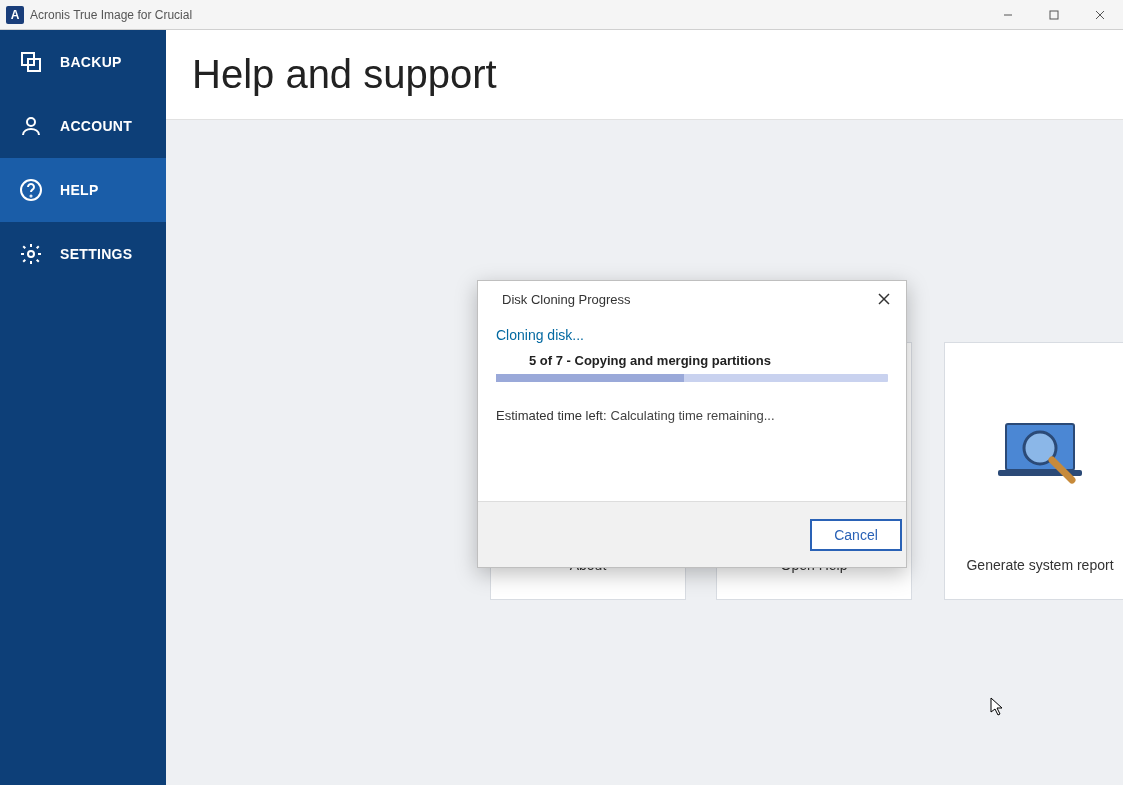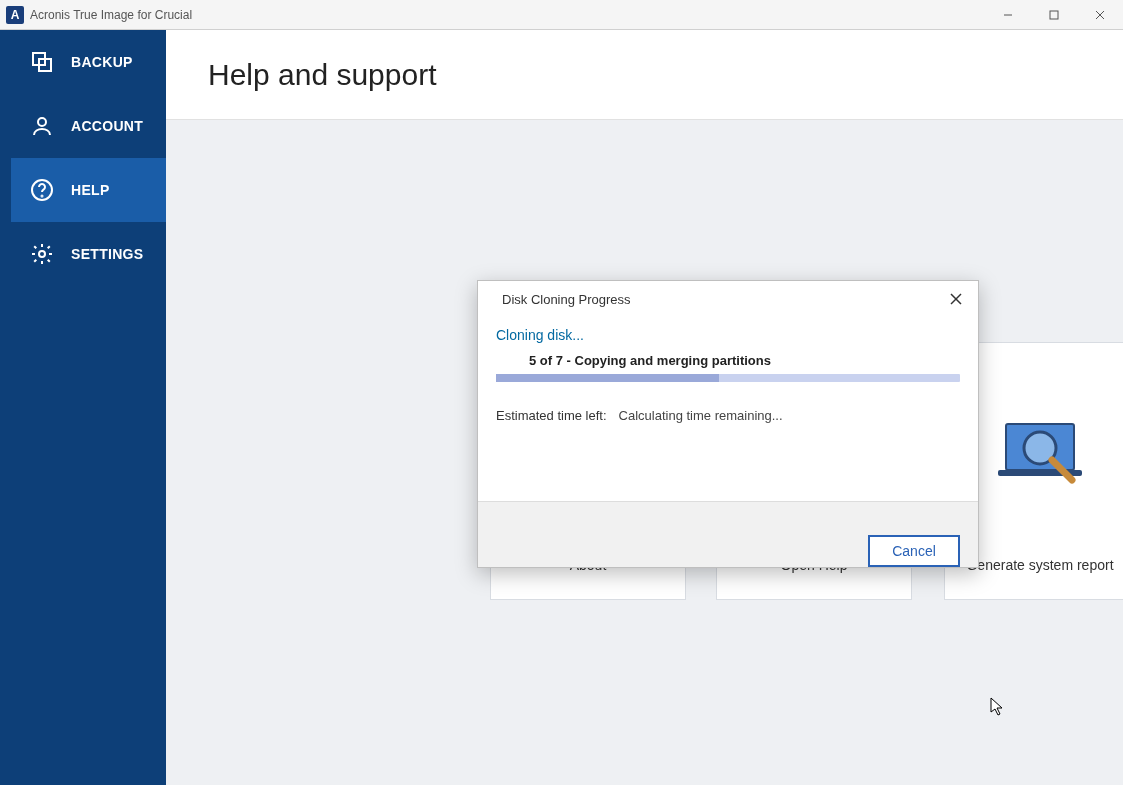--- a/index.html
+++ b/index.html
@@ -15,53 +15,53 @@
     border-radius: 2px;
   }
   .win-controls { margin-left: auto; display: flex; }
   .win-btn { width: 46px; height: 30px; display: flex; align-items: center; justify-content: center; color:#555; }
 
   .app-body { display: flex; height: calc(785px - 30px); }
 
   .sidebar { width: 166px; background: #0d3f78; color: #fff; display: flex; flex-direction: column; }
   .side-item {
     display: flex; align-items: center; height: 64px; padding-left: 18px;
-    font-size: 14px; font-weight: 600; letter-spacing: 0.3px; cursor: pointer; margin-left: 11px;
+    font-size: 14px; font-weight: 600; letter-spacing: 0.3px; cursor: pointer;
   }
   .side-item.active { background: #1a5da8; }
   .side-item .icon-wrap { width: 26px; height: 26px; margin-right: 16px; display:flex;align-items:center;justify-content:center; }
 
   .main { flex: 1; background: linear-gradient(#fff 90px, #eef0f3 90px); position: relative; }
   .page-header { height: 90px; display:flex; align-items:center; padding-left: 26px; background:#fff; border-bottom:1px solid #e1e1e1;}
-  .page-title { font-size: 30px; font-weight: 400; color:#222;margin-left:16px; }
+  .page-title { font-size: 40px; font-weight: 400; color:#222; }
 
   .cards { position:absolute; top:312px; left:324px; display:flex; gap:30px; }
   .card { width: 196px; height: 258px; background:#fff; border:1px solid #d8dce2; display:flex; flex-direction:column; align-items:center; padding-top:60px; }
   .card-label { margin-top:auto; margin-bottom:26px; font-size:14px; color:#333; }
   .card3 { position:absolute; top:312px; left:778px; width:192px; height:258px; background:#fff; border:1px solid #d8dce2; display:flex; flex-direction:column; align-items:center; }
   .card3 .card-illus { flex:1; display:flex; align-items:center; justify-content:center; }
   .card3 .card-label { margin-bottom:26px; font-size:14px; color:#333; }
 
   
   .dialog {
-    position:absolute; left:311px; top:250px; width:502px; height:288px;
+    position:absolute; left:311px; top:250px; width:430px; height:288px;
     background:#fff; border:1px solid #bfbfbf; box-shadow:0 6px 20px rgba(0,0,0,0.25);
     display:flex; flex-direction:column;
   }
   .dlg-title { height:36px; display:flex; align-items:center; padding:0 10px 0 24px; font-size:13px; color:#333; }
   .dlg-close { margin-left:auto; width:24px; height:24px; display:flex; align-items:center; justify-content:center; cursor:pointer; color:#333; }
   .dlg-body { padding: 10px 18px 0 18px; flex:1; }
   .cloning { color:#0369a1; font-size:14px; margin-bottom:10px; }
   .step { font-size:13px; font-weight:600; color:#222;margin-left:33px; }
   .progress { height:8px; background:#c9d2ef; margin:6px 0 26px 0; position:relative; border-radius:1px; }
   .progress-fill { position:absolute; left:0; top:0; bottom:0; width:48%; background:#9aa9d9; }
-  .est-row { display:flex; gap:12px; font-size:13px; color:#333; }
+  .est-row { display:flex; gap:4px; font-size:13px; color:#333; }
   .est-label { color:#333; }
   .est-val { color:#444; }
-  .dlg-footer { height:66px; background:#f1f1f1; border-top:1px solid #ddd; display:flex; align-items:flex-end; justify-content:flex-end; padding-right:18px;}
+  .dlg-footer { height:66px; background:#f1f1f1; border-top:1px solid #ddd; display:flex; align-items:center; justify-content:flex-end; padding-right:4px;}
   .cancel-btn { width:92px; height:32px; border:2px solid #2a62b6; background:#fff; color:#2a62b6; font-size:14px; cursor:pointer; }
 
   .cursor { position:absolute; left:824px; top:667px; font-size:16px; color:#000; pointer-events:none; }
 </style>
 </head>
 <body>
 
 <div class="titlebar">
   <div class="app-icon">A</div>
   <span>Acronis True Image for Crucial</span>

